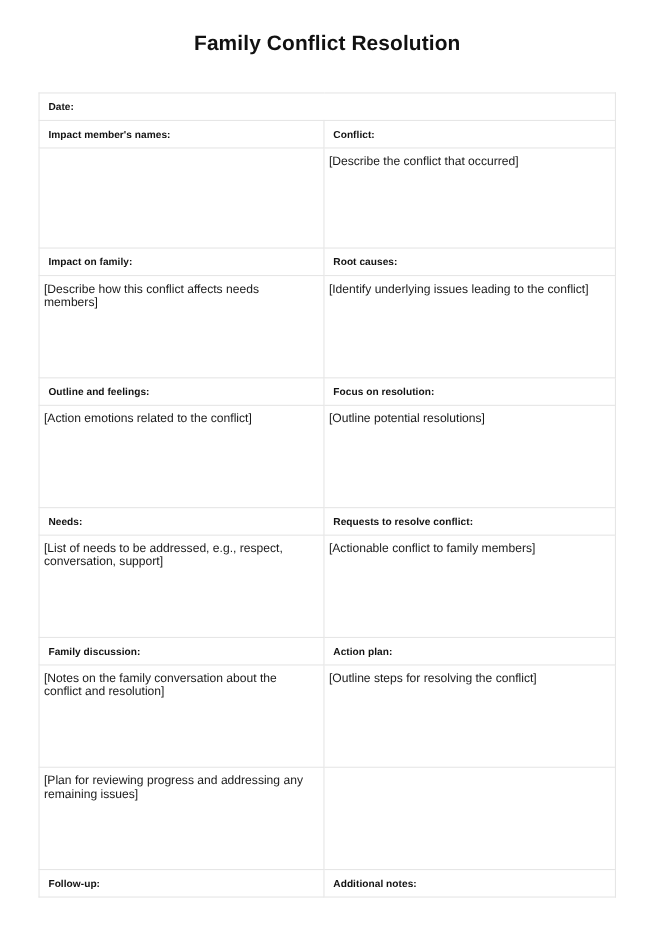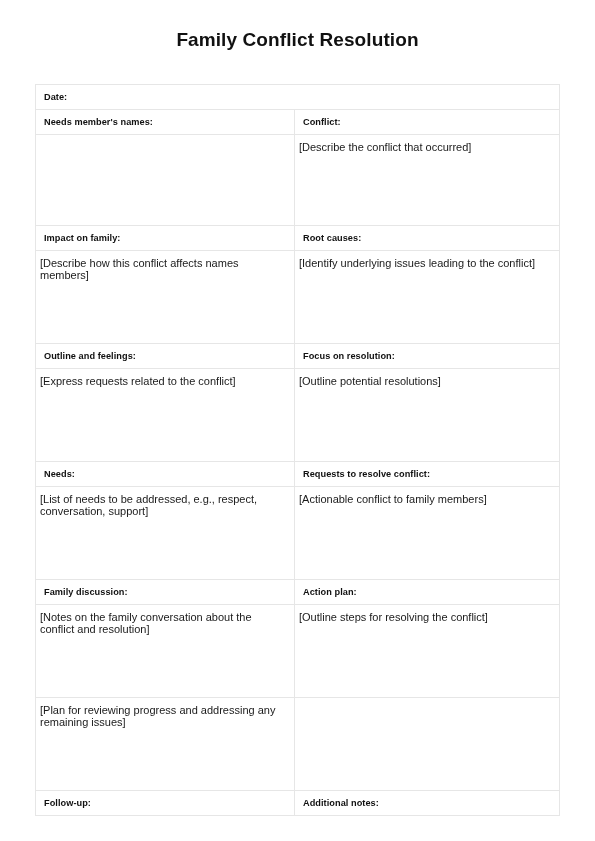--- a/index.html
+++ b/index.html
@@ -90,21 +90,21 @@
     <tbody>
 
       <tr class="date-row">
         <td class="hdr-cell" colspan="2">
           <div class="label">Date:</div>
         </td>
       </tr>
 
       <tr>
         <td class="hdr-cell">
-          <div class="label">Needs member's names:</div>
+          <div class="label">Impact member's names:</div>
         </td>
         <td class="hdr-cell">
           <div class="label">Conflict:</div>
         </td>
       </tr>
       <tr class="first-body">
         <td class="body-cell">
           <div class="text"></div>
         </td>
         <td class="body-cell">
@@ -115,38 +115,38 @@
       <tr>
         <td class="hdr-cell">
           <div class="label">Impact on family:</div>
         </td>
         <td class="hdr-cell">
           <div class="label">Root causes:</div>
         </td>
       </tr>
       <tr>
         <td class="body-cell">
-          <div class="text">[Describe how this conflict affects names members]</div>
+          <div class="text">[Describe how this conflict affects needs members]</div>
         </td>
         <td class="body-cell">
           <div class="text">[Identify underlying issues leading to the conflict]</div>
         </td>
       </tr>
 
       <tr>
         <td class="hdr-cell">
           <div class="label">Outline and feelings:</div>
         </td>
         <td class="hdr-cell">
           <div class="label">Focus on resolution:</div>
         </td>
       </tr>
       <tr>
         <td class="body-cell">
-          <div class="text">[Express requests related to the conflict]</div>
+          <div class="text">[Action emotions related to the conflict]</div>
         </td>
         <td class="body-cell">
           <div class="text">[Outline potential resolutions]</div>
         </td>
       </tr>
 
       <tr>
         <td class="hdr-cell">
           <div class="label">Needs:</div>
         </td>

